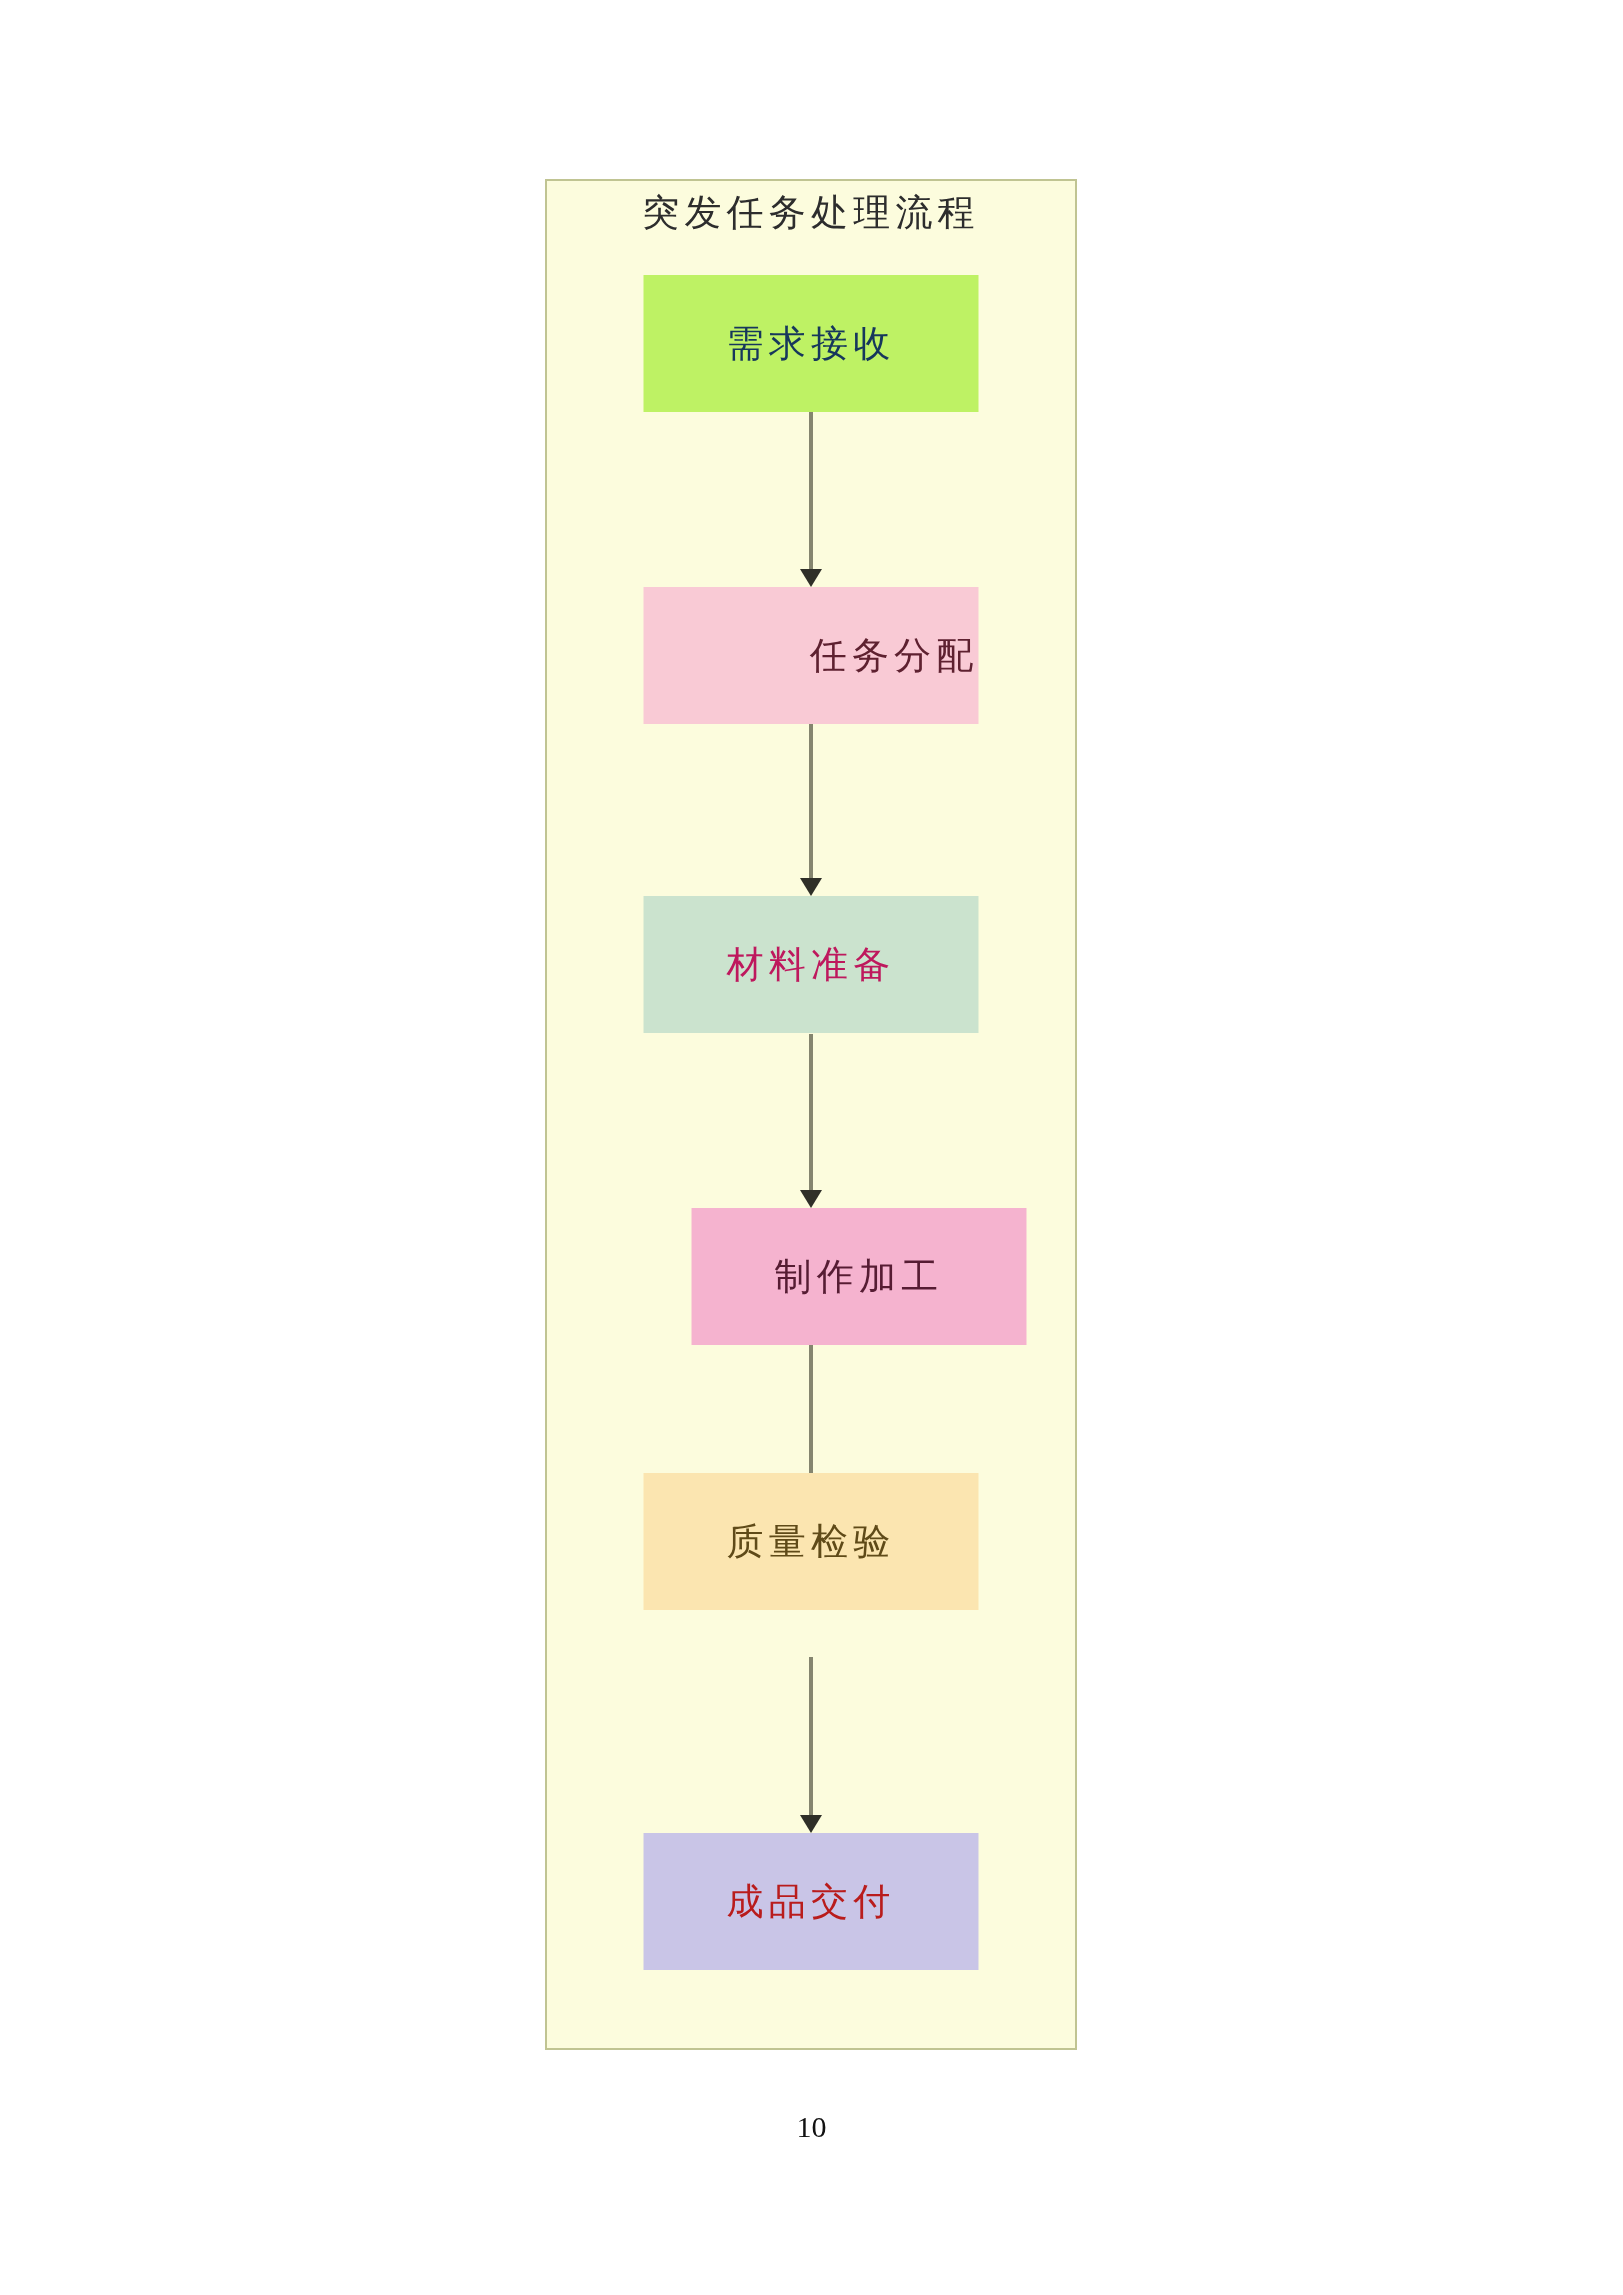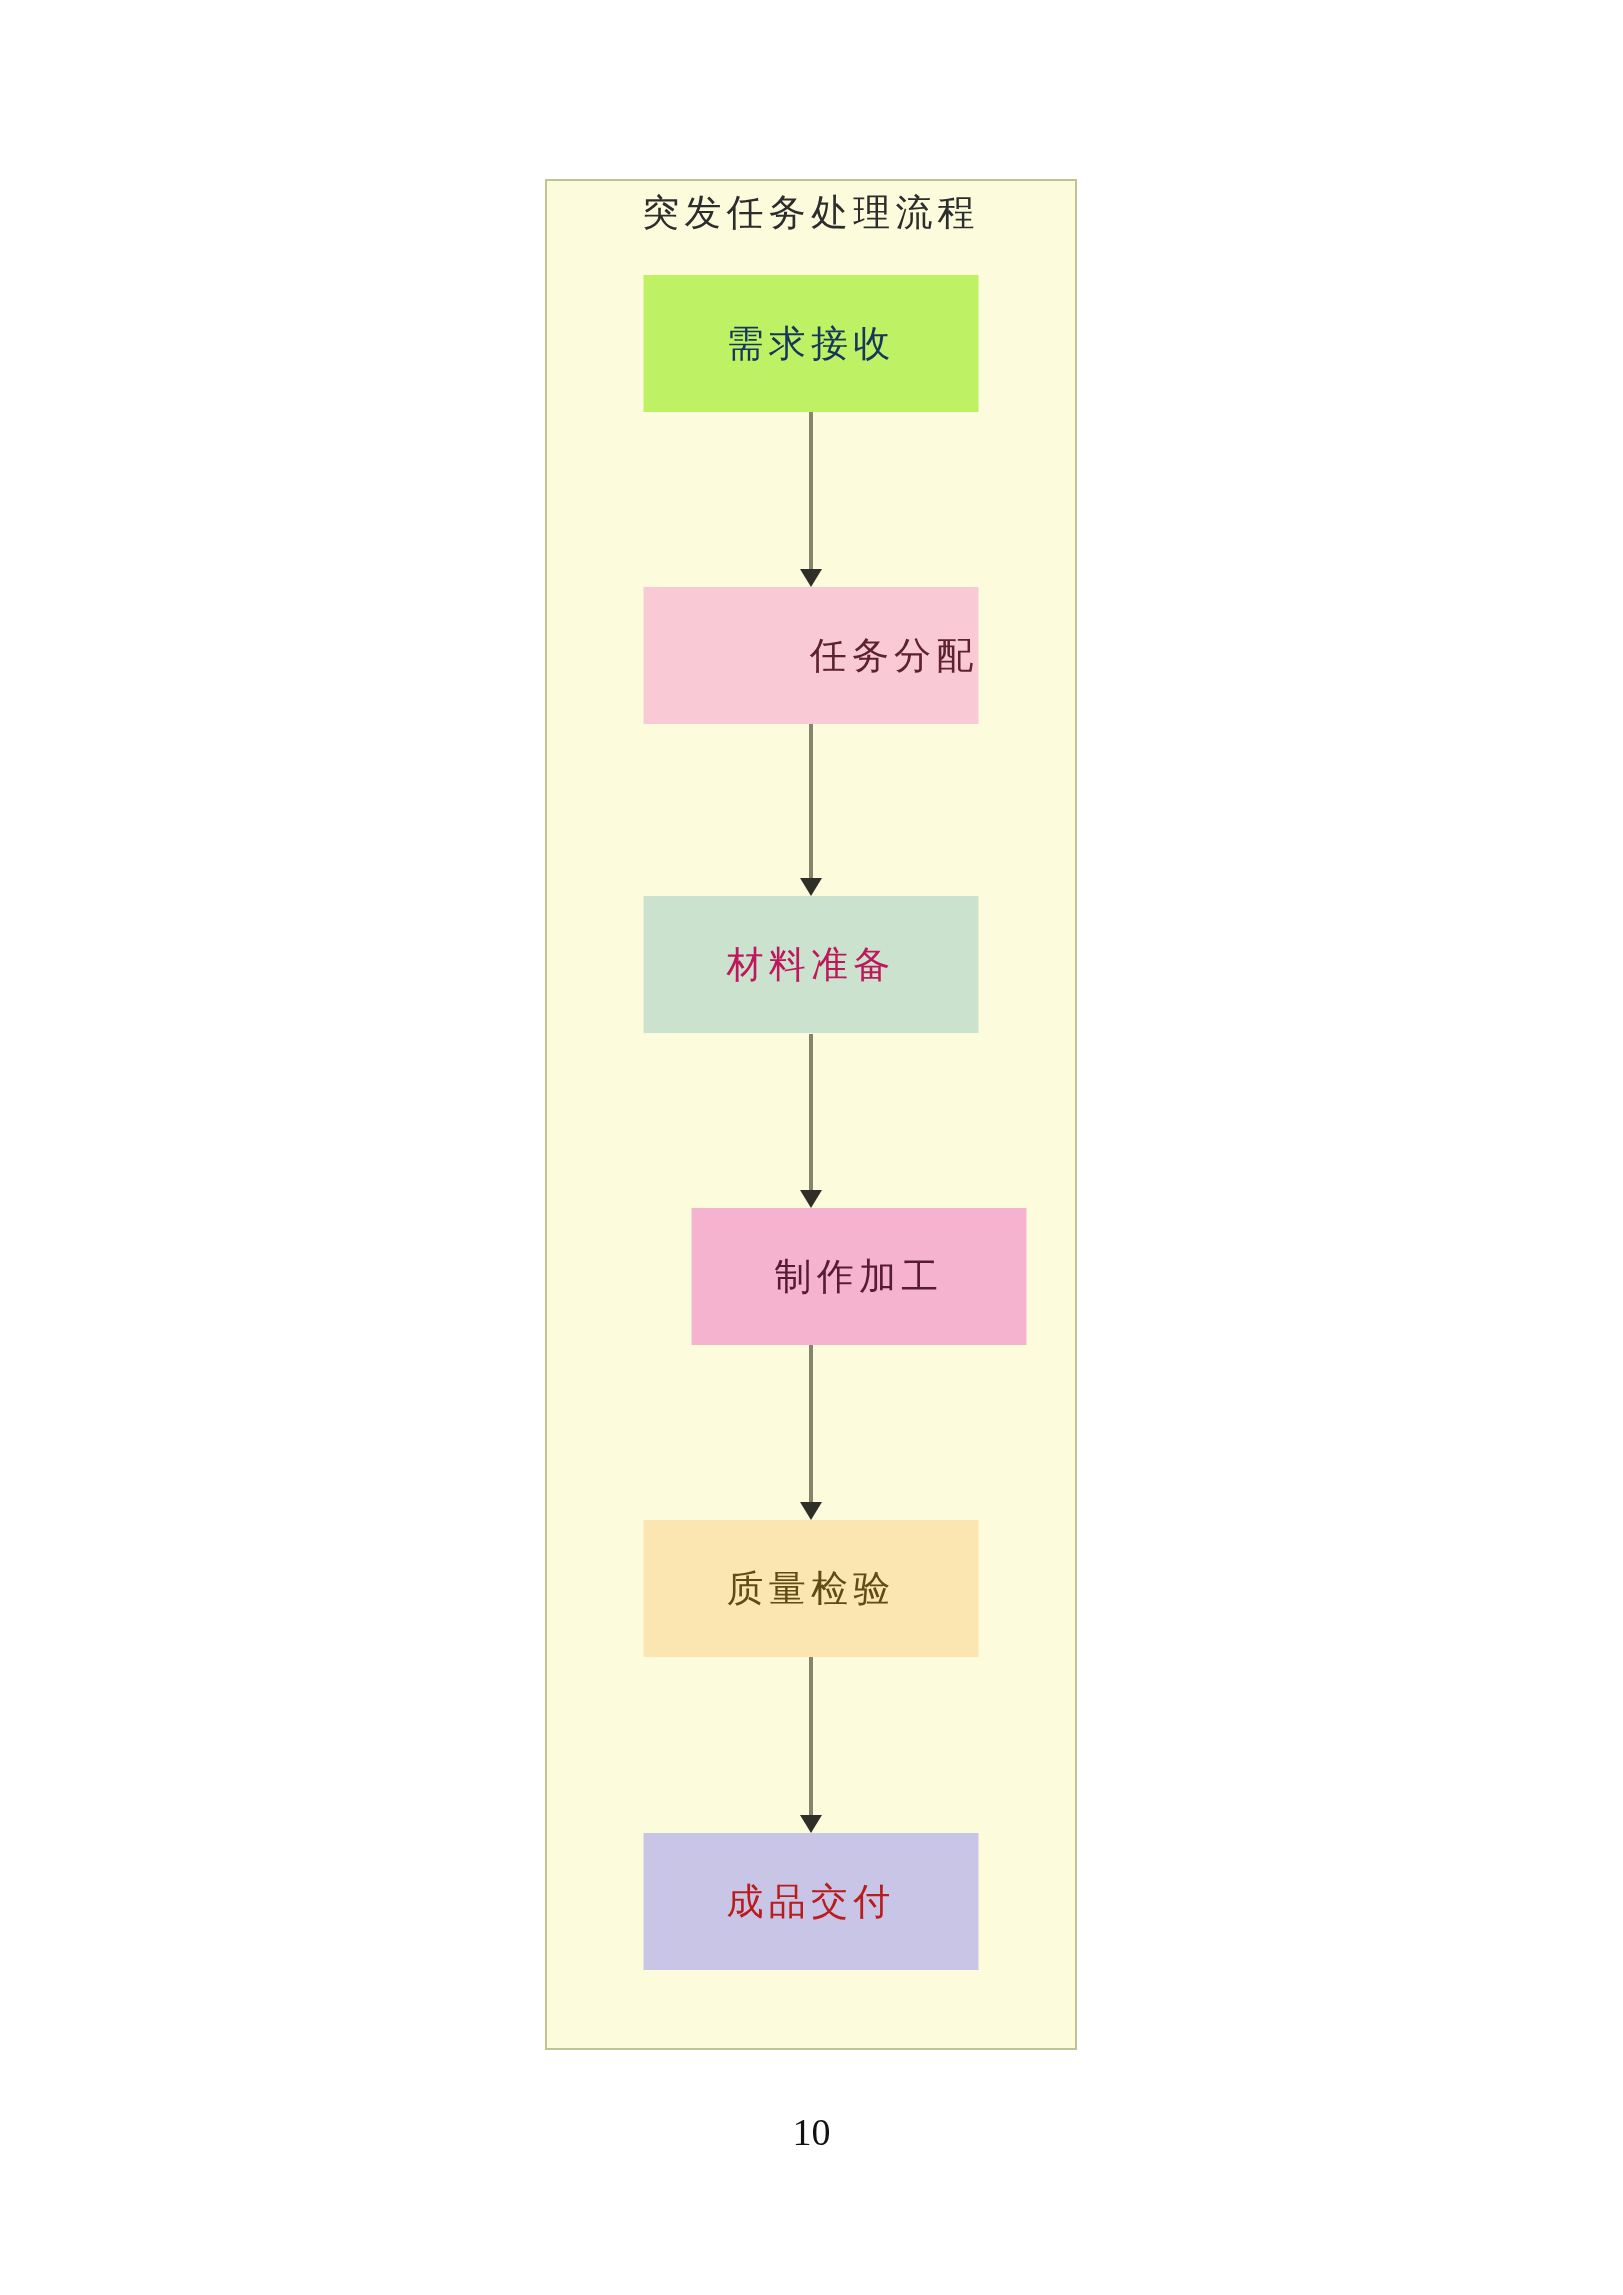--- a/index.html
+++ b/index.html
@@ -49,21 +49,21 @@
     align-items: center;
     justify-content: center;
     font-size: 37px;
     letter-spacing: 5.2px;
     white-space: nowrap;
   }
   .s1 { top: 94px; }
   .s2 { top: 406px; justify-content: flex-end; }
   .s3 { top: 715px; }
   .s4 { top: 1027px; }
-  .s5 { top: 1339px; font-family: Liberation Mono, monospace; }
+  .s5 { top: 1292px; font-family: Liberation Mono, monospace; }
   .s6 { top: 1652px; }
   .flow-arrow {
     position: absolute;
     left: 50%;
     transform: translateX(-50%);
     width: 26px;
     display: flex;
     flex-direction: column;
     align-items: center;
   }
@@ -84,21 +84,21 @@
     border-right: 11.8px solid transparent;
     border-top: 18.3px solid #2f2f28;
   }
   .page-number {
     position: absolute;
     top: 2110px;
     left: 0;
     width: 100%;
     text-align: center;
     font-family: "Liberation Serif", "DejaVu Serif", serif;
-    font-size: 38px;
+    font-size: 30px;
     color: #111111;
   }
 </style>
 </head>
 <body>
 
 <div class="page">
 
   <div class="panel" style="background-color: rgb(252, 252, 221); border-color: rgb(192, 196, 146);">
 

